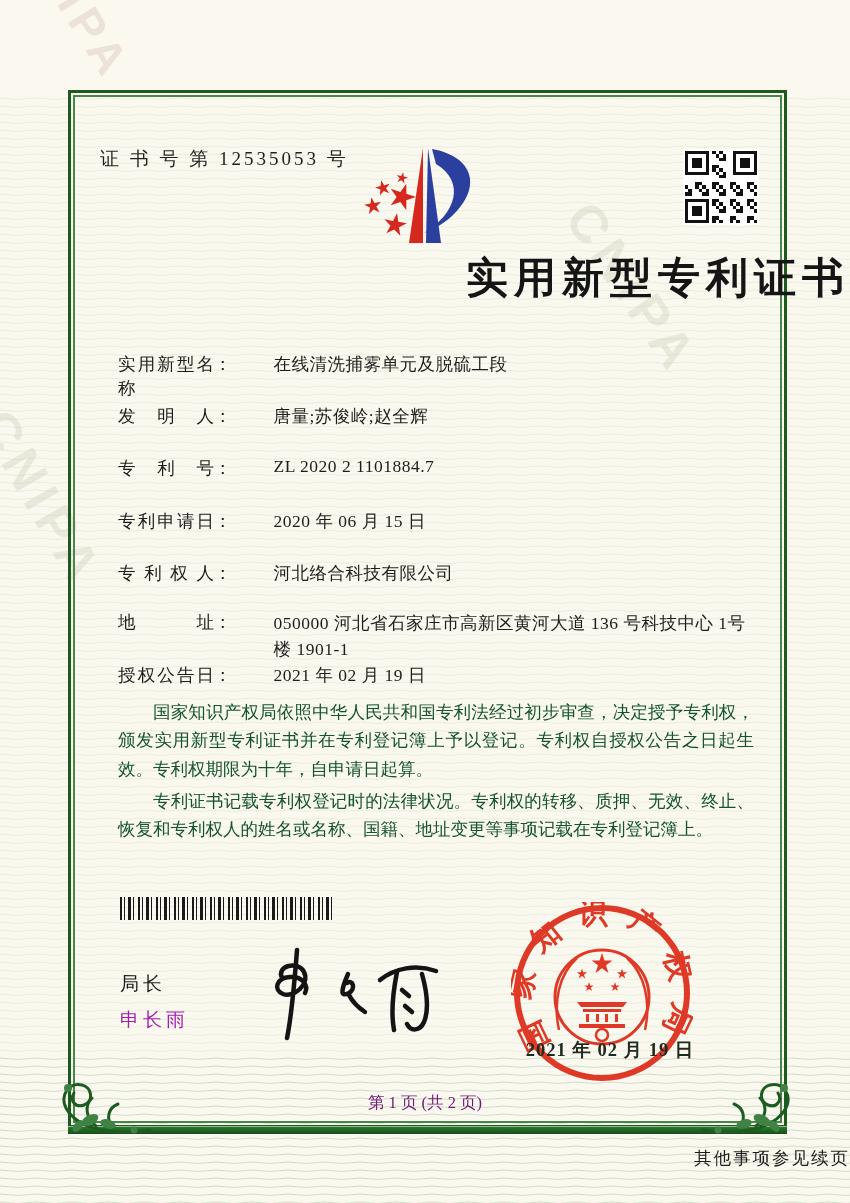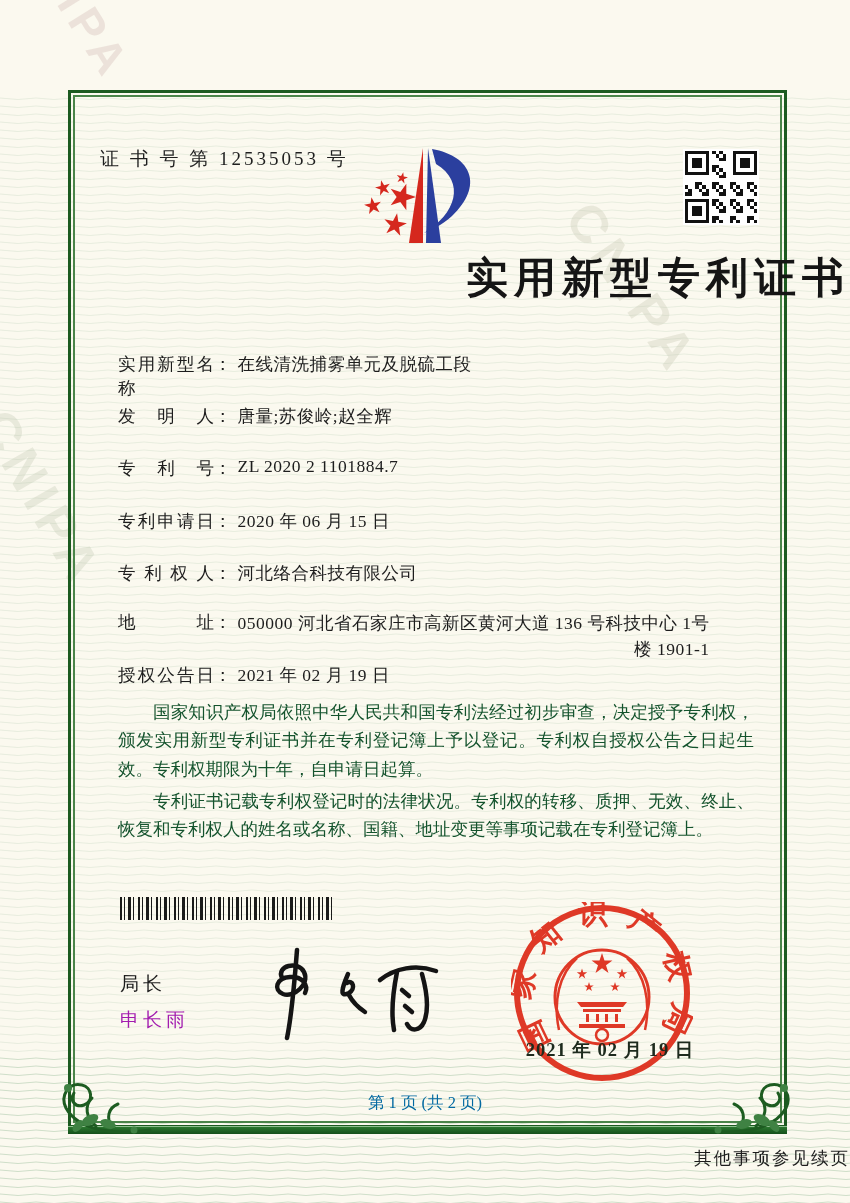--- a/index.html
+++ b/index.html
@@ -33,22 +33,22 @@
   .cert-no{position:absolute;left:100px;top:146px;z-index:3;font-size:19px;letter-spacing:3px;color:#1f1f1f;}
   .logo{position:absolute;left:332px;top:138px;z-index:3;}
   .qr{position:absolute;left:683px;top:149px;width:72px;height:72px;z-index:3;background:#fff;padding:2px;}
   .title{
     position:absolute;left:0;top:250px;width:850px;text-align:right;z-index:3;
     font-size:42px;font-weight:bold;letter-spacing:6px;color:#151515;
   }
   .field-row{position:absolute;left:118px;width:640px;z-index:3;font-size:17.5px;color:#1d1d1d;}
   .flabel{display:inline-block;width:96px;text-align:justify;text-align-last:justify;vertical-align:top;}
   .fcolon{display:inline-block;vertical-align:top;margin-right:6px;}
-  .fvalue{display:inline-block;vertical-align:top;letter-spacing:0.5px;}
-  .addr-value{width:472px;line-height:1.5;text-align:right;}
+  .fvalue{display:inline-block;vertical-align:top;letter-spacing:0.5px;margin-left:36px;}
+  .addr-value{width:472px;line-height:1.5;}
   .grant-pair2{position:absolute;left:319px;top:0;}
   .grant-pair2 .flabel{width:118px;}
   .paras{position:absolute;left:118px;top:698px;width:636px;z-index:3;}
   .paras p{
     margin:0 0 4px 0;font-size:17.5px;line-height:1.62;text-indent:2em;
     text-align:justify;color:#14532d;
   }
   .barcode{
     position:absolute;left:120px;top:897px;width:216px;height:23px;z-index:3;
     background:repeating-linear-gradient(90deg,
@@ -56,21 +56,21 @@
       #1a1a1a 8px 11px,transparent 11px 13px,#1a1a1a 13px 14px,transparent 14px 18px);
   }
   .director-title{position:absolute;left:120px;top:971px;z-index:3;font-size:19px;letter-spacing:4px;color:#1b1b1b;}
   .director-name{position:absolute;left:120px;top:1007px;z-index:3;font-size:19px;letter-spacing:4px;color:#a21caf;}
   .signature{position:absolute;left:252px;top:944px;z-index:3;}
   .seal{position:absolute;left:511px;top:902px;z-index:3;opacity:0.93;}
   .seal-date{
     position:absolute;left:515px;top:1037px;width:190px;text-align:center;z-index:4;
     font-size:18.5px;color:#1d2a1d;letter-spacing:1px;font-weight:bold;
   }
-  .page-number{position:absolute;left:0;top:1092px;width:850px;text-align:center;z-index:3;font-size:16.5px;color:#0369a1;}
+  .page-number{position:absolute;left:0;top:1092px;width:850px;text-align:center;z-index:3;font-size:16.5px;color:#701a75;}
   .flourish{position:absolute;top:1076px;z-index:4;}
   .flourish-left{left:56px;}
   .flourish-right{left:700px;transform:scaleX(-1);}
   .note{position:absolute;left:0;top:1146px;width:850px;text-align:right;z-index:3;font-size:17.5px;color:#1d1d1d;letter-spacing:2px;}
 </style>
 </head>
 <body>
 
 <svg width="0" height="0" style="position:absolute" aria-hidden="true">
   <defs>

